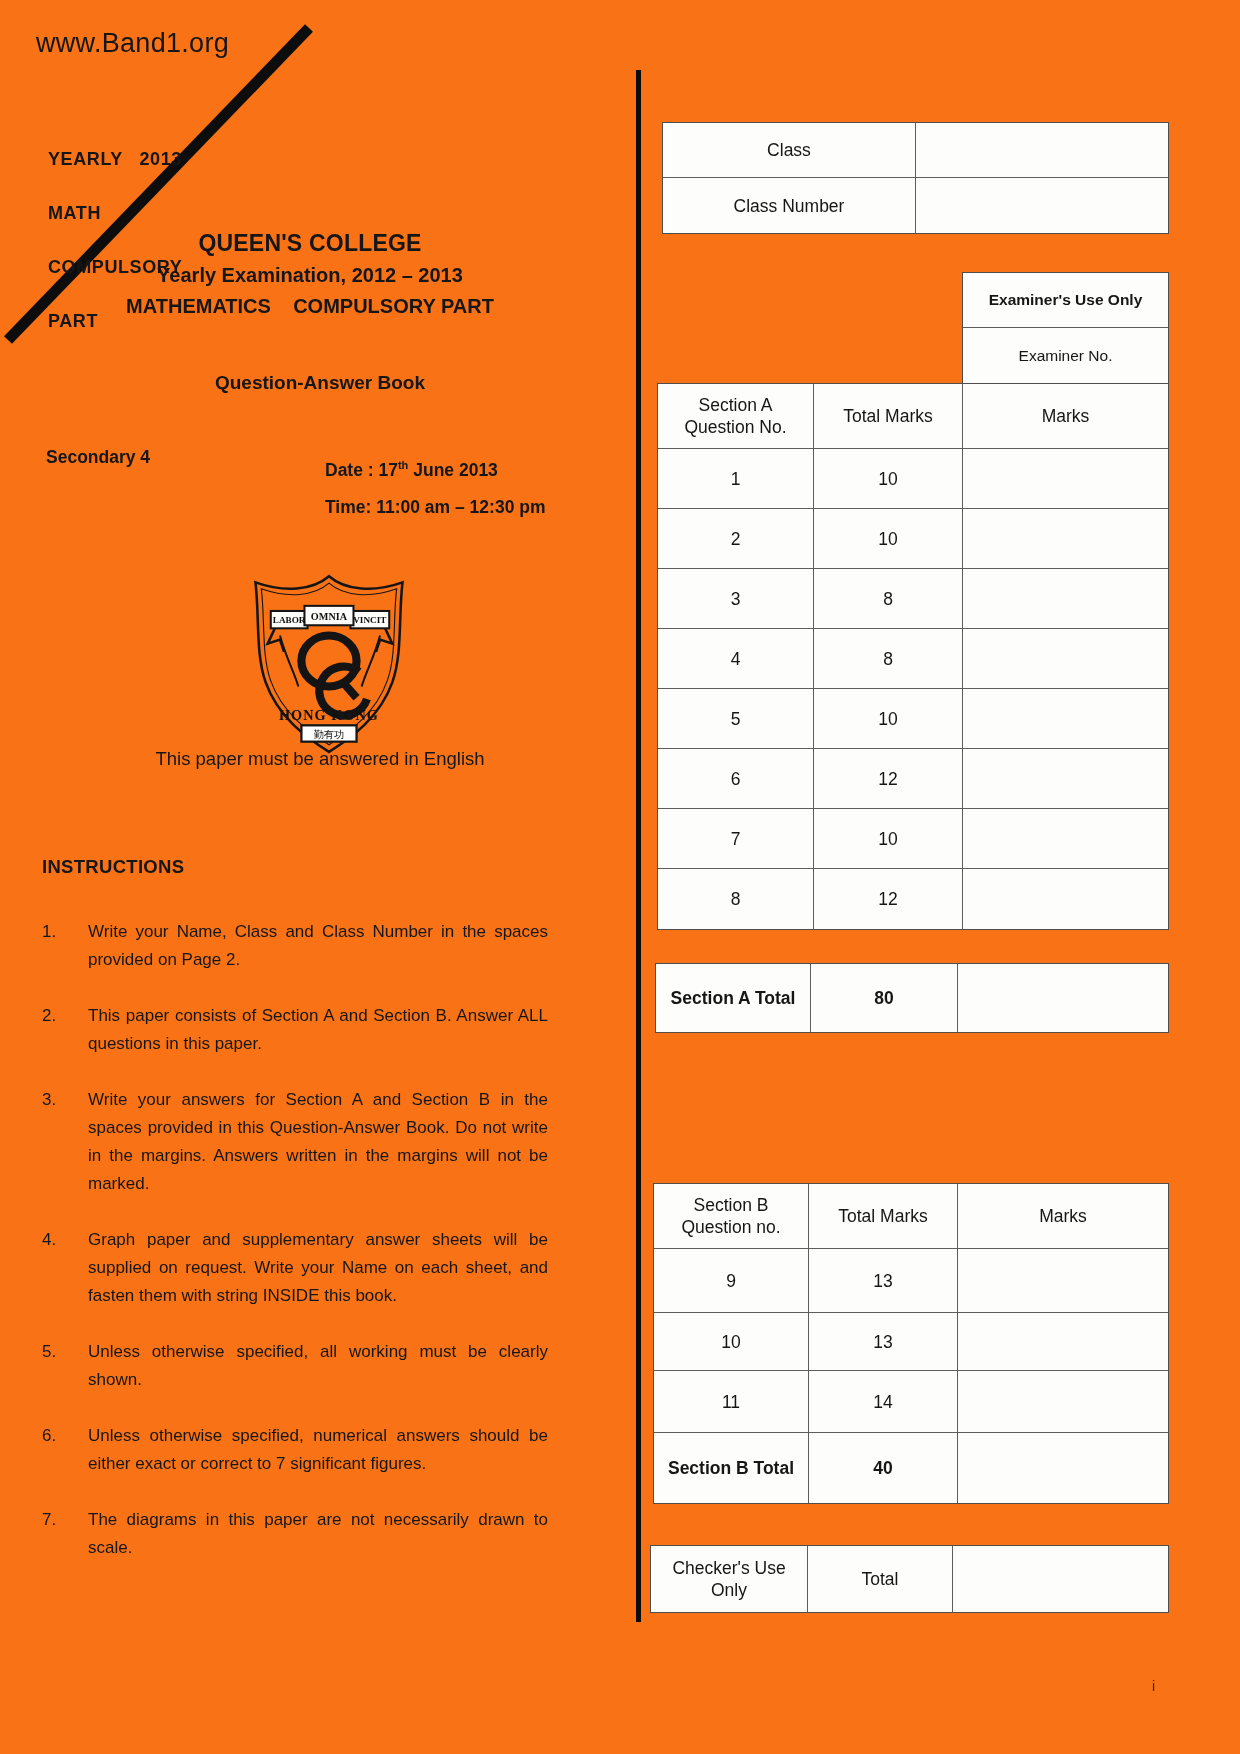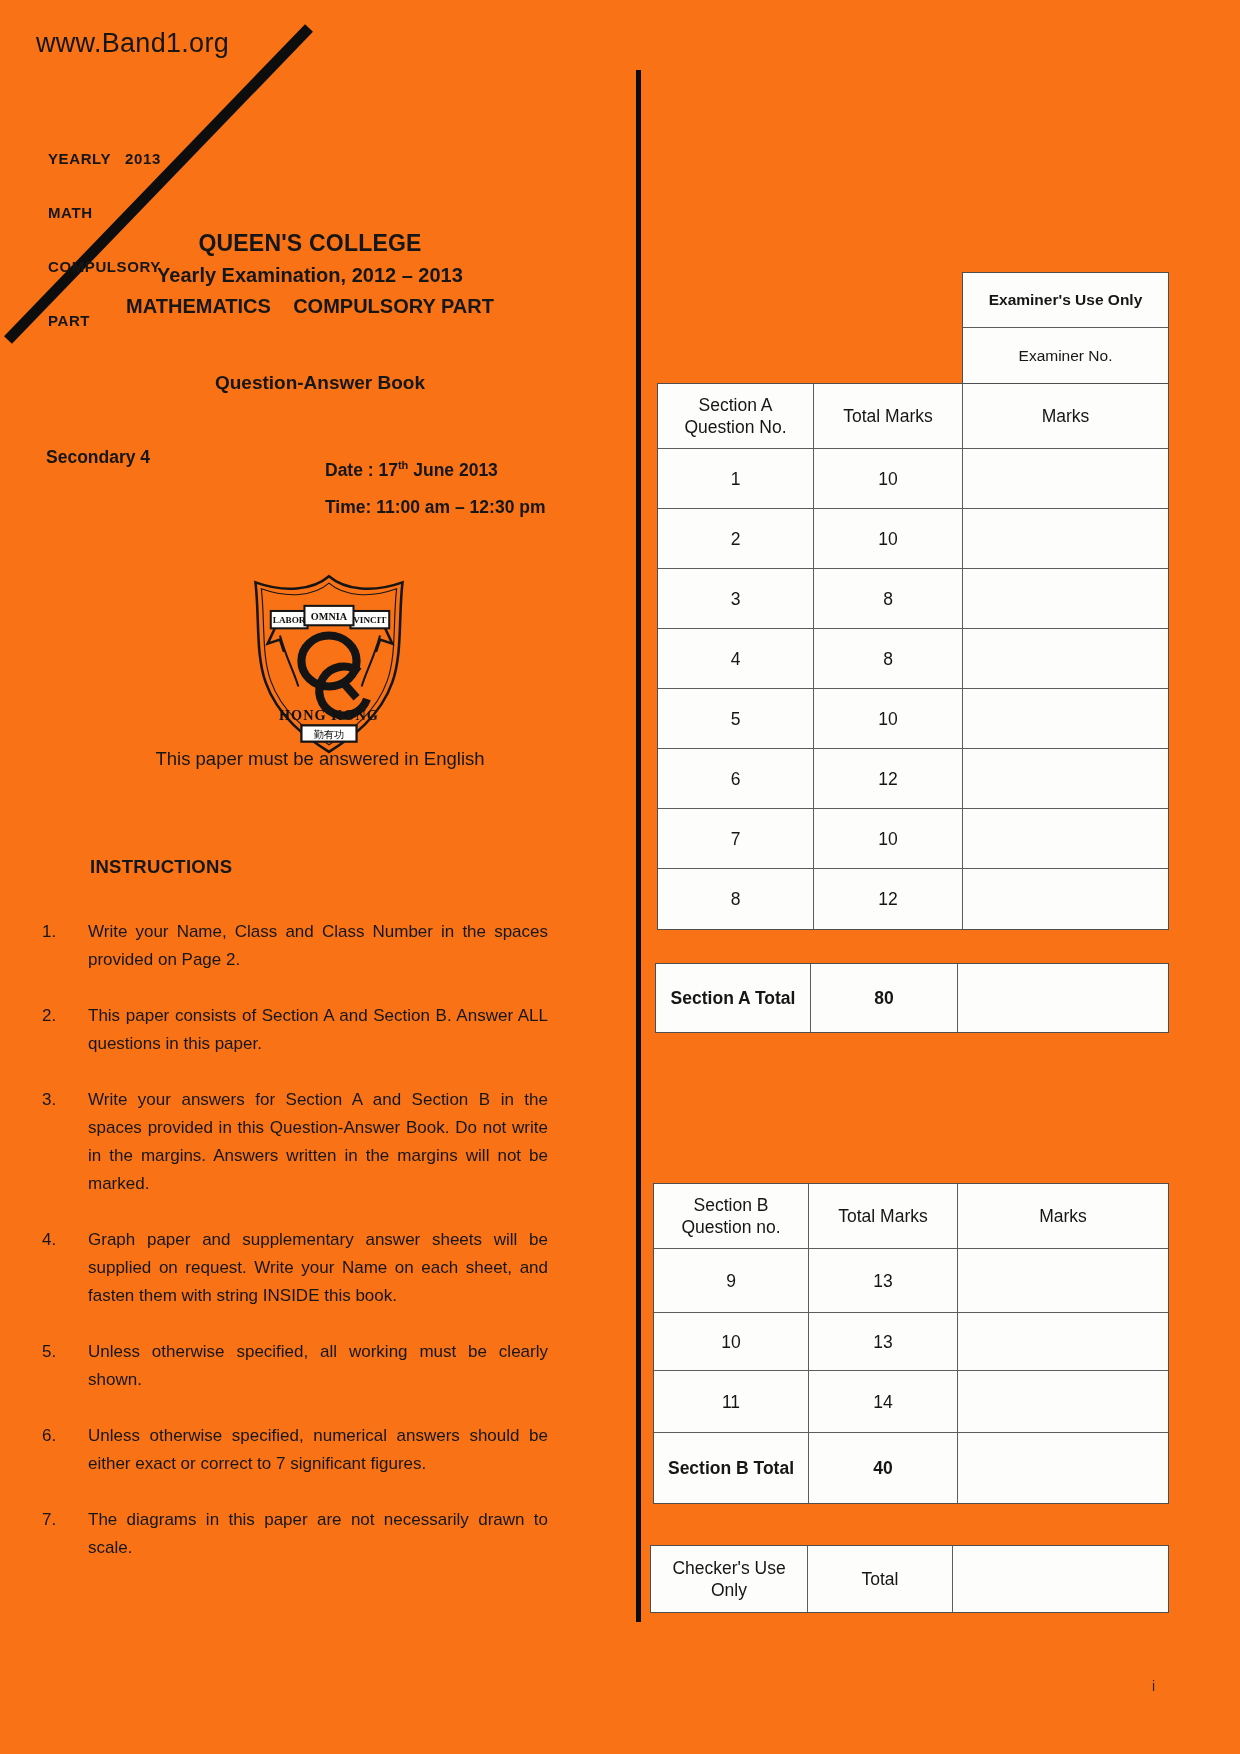--- a/index.html
+++ b/index.html
@@ -3,37 +3,37 @@
 <meta charset="utf-8">
 <style>
   html,body{margin:0;padding:0;background:#e8e8e8;}
   .page{
     position:relative;width:1240px;height:1754px;background:#f97316;
     font-family:"Liberation Sans", sans-serif;color:#161616;overflow:hidden;
     margin:0 auto;
   }
   
   .watermark{position:absolute;left:36px;top:28px;font-size:27px;letter-spacing:.3px;}
-  .stamp{position:absolute;left:48px;top:114px;font-size:15px;font-weight:bold;
+  .stamp{position:absolute;left:48px;top:114px;font-size:18px;font-weight:bold;
          line-height:18px;letter-spacing:.6px;white-space:pre-wrap;}
   .diag-svg{position:absolute;left:0;top:0;width:400px;height:400px;}
   .title-block{position:absolute;left:90px;top:230px;width:440px;text-align:center;}
   .title-school{font-size:23px;font-weight:bold;letter-spacing:.2px;}
   .title-exam{font-size:20px;font-weight:bold;margin-top:7px;}
   .title-subject{font-size:20px;font-weight:bold;margin-top:8px;white-space:pre-wrap;}
   .book-title{position:absolute;left:100px;top:372px;width:440px;text-align:center;
               font-size:19px;font-weight:bold;}
   .level{position:absolute;left:46px;top:447px;font-size:17.5px;font-weight:bold;}
   .datetime{position:absolute;left:325px;top:447px;font-size:17.5px;font-weight:bold;line-height:37px;}
   .date-line{white-space:pre-wrap;}
   .date-line sup{font-size:11px;}
   .crest-svg{position:absolute;left:243px;top:564px;width:174px;height:194px;}
   .lang-note{position:absolute;left:60px;top:748px;width:520px;text-align:center;font-size:18.5px;}
   .instructions{position:absolute;left:42px;top:856px;width:506px;}
-  .instr-title{font-size:18.5px;font-weight:bold;letter-spacing:.3px;margin-bottom:40px;margin-left:48px;}
+  .instr-title{font-size:18.5px;font-weight:bold;letter-spacing:.3px;margin-bottom:40px;}
   .instr-item{display:flex;margin-bottom:28px;font-size:17px;line-height:28px;}
   .instr-num{flex:0 0 46px;}
   .instr-text{flex:1;text-align:justify;}
   
   .divider{position:absolute;left:636px;top:70px;width:5px;height:1552px;background:#0c0c0c;}
   
   .tbl{position:absolute;display:grid;border:1.5px solid #4e4e4e;background:#fdfdfc;}
   .tbl .c{display:flex;align-items:center;justify-content:center;text-align:center;
           font-size:17.5px;line-height:22px;padding:2px 4px;box-sizing:border-box;}
   .br{border-right:1px solid #5d5d5d;}
@@ -147,20 +147,26 @@
       <div class="instr-text">Unless otherwise specified, numerical answers should be either exact or correct to 7 significant figures.</div>
     </div>
     <div class="instr-item">
       <span class="instr-num">7.</span>
       <div class="instr-text">The diagrams in this paper are not necessarily drawn to scale.</div>
     </div>
   </div>
 
   <div class="divider"></div>
 
+  <div class="tbl class-tbl">
+    <div class="c br bb">Class</div>
+    <div class="c bb"></div>
+    <div class="c br">Class Number</div>
+    <div class="c"></div>
+  </div>
 
   <div class="tbl examiner-box">
     <div class="c bb bold">Examiner's Use Only</div>
     <div class="c">Examiner No.</div>
   </div>
 
   <div class="tbl secA-tbl">
     <div class="c br bb">Section A Question No.</div>
     <div class="c br bb">Total Marks</div>
     <div class="c bb">Marks</div>

